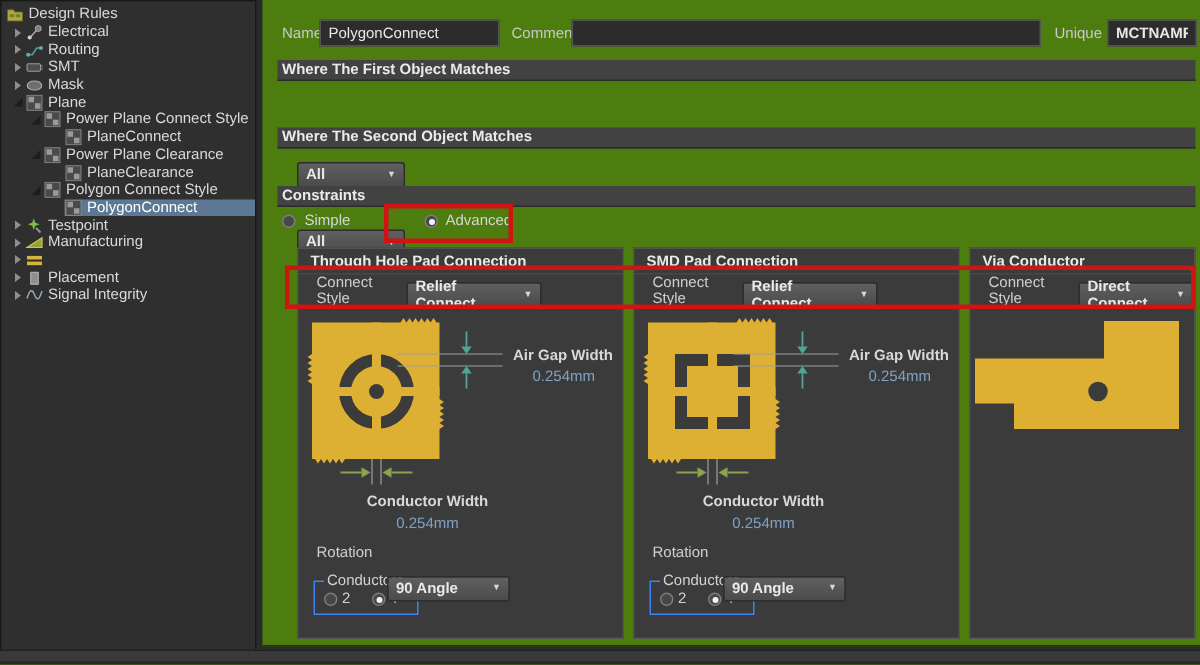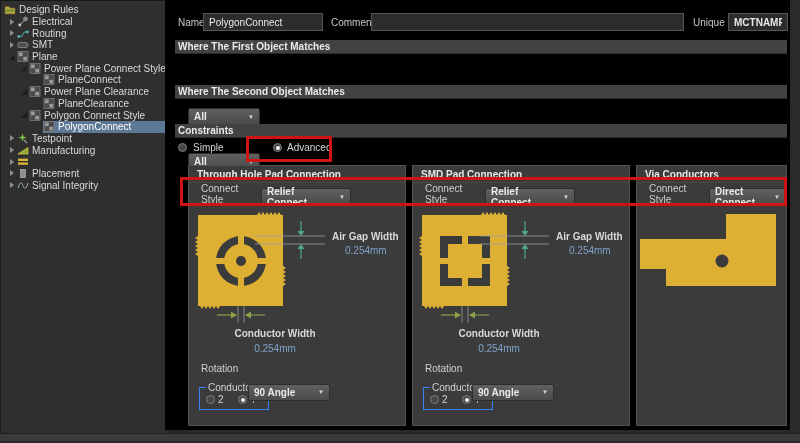--- a/index.html
+++ b/index.html
@@ -16,21 +16,21 @@
   .trow .arrow { width:10px; flex:0 0 10px; display:flex; align-items:center; justify-content:center; }
   .trow .arrow.collapsed::before { content:''; border-left:4px solid #8f8f8f; border-top:3px solid transparent; border-bottom:3px solid transparent; }
   .trow .arrow.expanded::before { content:''; width:0; height:0; border-left:6px solid transparent; border-bottom:6px solid #1d1d1d; }
   .trow .ticon { width:13px; flex:0 0 13px; display:flex; align-items:center; }
   .trow .hl { display:flex; align-items:center; flex:1 1 auto; height:100%; padding-right:2px; }
   .trow.on .hl { background:#5c7894; color:#ffffff; }
   .trow .tlabel { padding-left:2px; }
   .pl0 { padding-left:3px; } .pl1 { padding-left:6px; } .pl2 { padding-left:18px; } .pl3 { padding-left:32px; }
 
   
-  .main-panel { position:absolute; left:165px; top:0; width:625px; height:431px; background:#000000; border-bottom:1px solid #262626; }
+  .main-panel { position:absolute; left:175px; top:0; width:625px; height:431px; background:#4d7c0f; border-bottom:1px solid #262626; }
   .flabel { position:absolute; font-size:10px; color:#c9c9c9; }
   .tinput { position:absolute; background:#2c2c2c; border:1px solid #565656; color:#e8e8e8; font-size:10px; font-family:"Liberation Sans",sans-serif; padding:0 5px; height:18px; }
   .tinput.bold { font-weight:bold; }
   .band { position:absolute; left:10px; width:612px; height:14px; background:#424242; border-bottom:1px solid #2b2b2b; font-size:10px; font-weight:bold; color:#eaeaea; padding:1px 3px; }
 
   .dd { position:relative; background:linear-gradient(#606060,#4b4b4b); border:1px solid #2d2d2d; border-radius:2px; color:#e9e9e9; font-size:10px; display:inline-flex; align-items:center; height:17px; padding:0 5px; cursor:default;margin-top:48px; }
   .dd .dd-txt { flex:1 1 auto; font-weight:bold; overflow:hidden; }
   .dd .dd-arr { font-size:6px; color:#d8d8d8; margin-left:6px; }
   .dd.abs { position:absolute; }
 
@@ -112,20 +112,31 @@
             <rect x="1" y="3.5" width="9" height="5" rx="1" fill="#4e4e4e" stroke="#9a9a9a" stroke-width="0.7"></rect>
             <line x1="10" y1="5" x2="11.5" y2="5" stroke="#9a9a9a" stroke-width="0.7"></line>
             <line x1="10" y1="7" x2="11.5" y2="7" stroke="#9a9a9a" stroke-width="0.7"></line>
           </svg>
         </span>
       <span class="hl">
           <span class="tlabel">SMT</span>
         </span>
     </div>
 
+    <div class="trow pl1">
+      <span class="arrow collapsed"></span>
+      <span class="ticon">
+          <svg width="12" height="11">
+            <ellipse cx="6" cy="6" rx="4.8" ry="3" fill="#6e6e6e" stroke="#ababab" stroke-width="0.8"></ellipse>
+          </svg>
+        </span>
+      <span class="hl">
+          <span class="tlabel">Mask</span>
+        </span>
+    </div>
 
     <div class="trow pl1">
       <span class="arrow expanded"></span>
       <span class="ticon">
           <svg width="12" height="11">
             <rect x="1" y="0.5" width="10" height="10" fill="#4a4a4a" stroke="#8e8e8e" stroke-width="0.6"></rect>
             <rect x="2" y="1.5" width="3.7" height="3.7" fill="#9a9a9a"></rect>
             <rect x="6.3" y="5.8" width="3.7" height="3.7" fill="#9a9a9a"></rect>
           </svg>
         </span>
@@ -410,21 +421,21 @@
             </span>
           <span class="cond-opt">
               <span class="radio on"></span>
               <span>4</span>
             </span>
         </div>
       </fieldset>
     </div>
 
     <div class="gb" style="left:471px; width:151px;">
-      <div class="gb-title">Via Conductors</div>
+      <div class="gb-title">Via Conductor</div>
       <div class="cs-row">
         <span class="cs-label">Connect Style</span>
         <div class="dd" style="width:84px;">
           <span class="dd-txt">Direct Connect</span>
           <span class="dd-arr">▼</span>
         </div>
       </div>
       <svg class="diag" style="margin-left:2px;" width="140" height="146" viewBox="0 0 140 146">
         <polygon points="87,3 137,3 137,75 27,75 27,58 1,58 1,28 87,28" fill="#DDAF33"></polygon>
         <circle cx="83" cy="50" r="6.5" fill="#3b3b3b"></circle>

